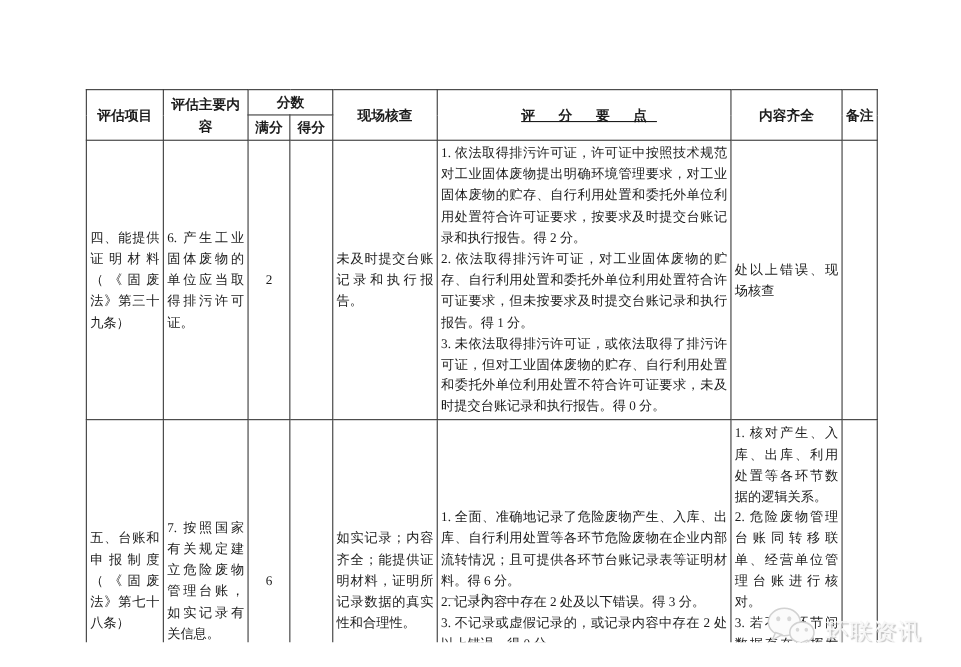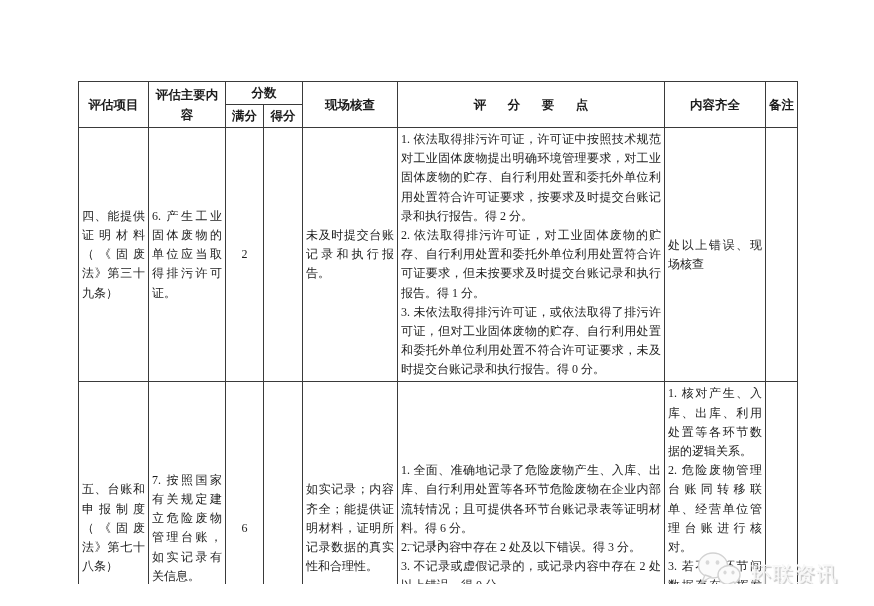--- a/index.html
+++ b/index.html
@@ -33,21 +33,21 @@
     padding:2px 3px;
     overflow:hidden;
   }
   table.eval th{
     font-family:"Liberation Sans","DejaVu Sans",sans-serif;
     font-weight:bold;
     text-align:center;
     font-size:12.5px;
     padding:1px 2px;
   }
-  th.sp{letter-spacing:9px;text-indent:9px;}
+  th.sp{letter-spacing:9px;text-indent:9px;text-decoration:underline;}
   col.c1{width:70px;} col.c2{width:77px;} col.c3{width:38px;} col.c4{width:39px;}
   col.c5{width:95px;} col.c6{width:267px;} col.c7{width:101px;} col.c8{width:32px;}
   tr.hr1{height:18px;} tr.hr2{height:22px;}
   tr.r1{height:201px;} tr.r2{height:206px;}
   td.center{text-align:center;}
   td.just{text-align:justify;}
   td.pre{white-space:pre-line;text-align:justify;line-height:16.4px;padding:2px 4px;}
   td.method{line-height:1.58;}
   .footer{
     position:absolute;left:78px;top:538px;width:719px;

